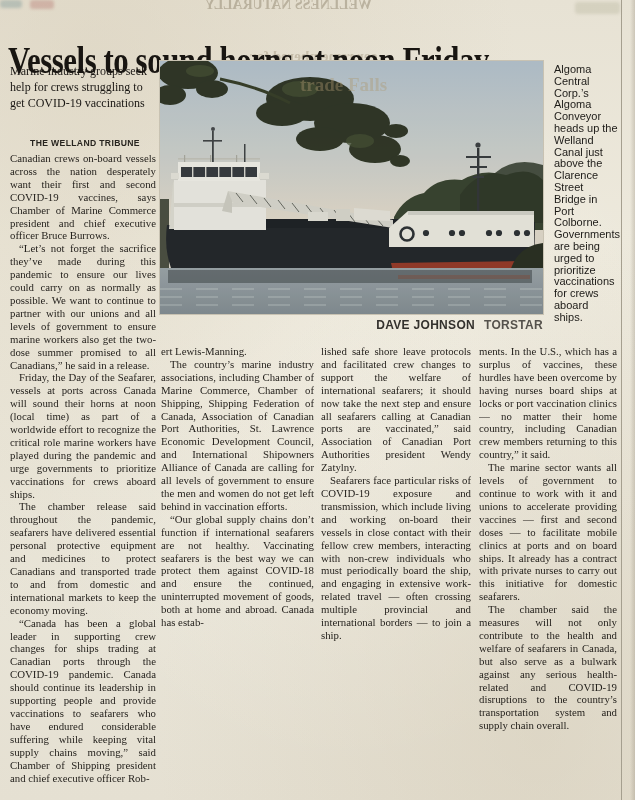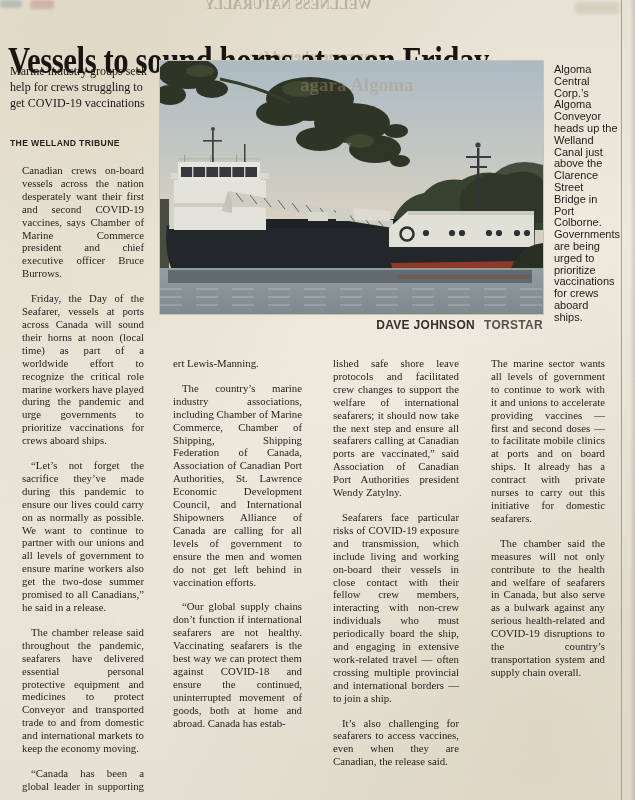--- a/index.html
+++ b/index.html
@@ -19,25 +19,25 @@
          transform:scaleX(-1);filter:blur(.4px);font-family:"Liberation Serif",serif;}
   .smudge{border-radius:3px;filter:blur(1.5px);}
   
   #headline{top:14px;left:8px;width:620px;font-size:37.5px;font-weight:bold;
             letter-spacing:-.5px;white-space:nowrap;transform:scaleX(.82);
             transform-origin:left top;color:#181511;}
   
   #subhead{top:63px;left:10px;width:150px;font-size:12px;line-height:16px;
            color:#191613;}
   #byline{top:138px;left:10px;width:150px;font-family:"Liberation Sans",sans-serif;
-          font-size:8.6px;font-weight:bold;letter-spacing:.35px;color:#27241f;}
+          font-size:8.6px;font-weight:bold;letter-spacing:.35px;color:#27241f;text-align:center;}
   
   .col{font-size:10.8px;line-height:12.9px;text-align:justify;overflow:hidden;
        color:#211e1a;hyphens:auto;-webkit-hyphens:auto;}
-  .col p{margin:12px;text-indent:9px;}
+  .col p{margin:0;text-indent:9px;}
   .col p:first-child{text-indent:0;}
   #col1{top:152px;left:10px;width:146px;height:643px;}
   #col2{top:345px;left:161px;width:153px;height:452px;}
   #col3{top:345px;left:321px;width:150px;height:452px;font-family:Liberation Serif, serif;}
   #col4{top:345px;left:479px;width:138px;height:452px;}
   
   #photo{top:61px;left:160px;width:383px;height:253px;outline:1px solid #c8c2b2;
          overflow:hidden;background:#c3c8c6;}
   #photo svg{display:block;}
   #photo-ghost{top:74px;left:300px;font-size:19px;transform:none;
@@ -66,36 +66,36 @@
   <div class="abs smudge" style="top:2px;left:575px;width:45px;height:12px;background:rgba(150,150,120,.22);"></div>
 
   <h1 class="abs" id="headline">Vessels to sound horns at noon Friday</h1>
 
   <div class="abs" id="subhead">Marine industry groups seek help for crews struggling to get COVID-19 vaccinations</div>
 
   <div class="abs" id="byline">THE WELLAND TRIBUNE</div>
 
   <div class="abs col" id="col1">
       <p>Canadian crews on-board vessels across the nation desperately want their first and second COVID-19 vaccines, says Chamber of Marine Commerce president and chief executive officer Bruce Burrows.</p>
+      <p>“Let’s not forget the sacrifice they’ve made during this pandemic to ensure our lives could carry on as normally as possible. We want to continue to partner with our unions and all levels of government to ensure marine workers also get the two-dose summer promised to all Canadians,” he said in a release.</p>
       <p>Friday, the Day of the Seafarer, vessels at ports across Canada will sound their horns at noon (local time) as part of a worldwide effort to recognize the critical role marine workers have played during the pandemic and urge governments to prioritize vaccinations for crews aboard ships.</p>
-      <p>“Let’s not forget the sacrifice they’ve made during this pandemic to ensure our lives could carry on as normally as possible. We want to continue to partner with our unions and all levels of government to ensure marine workers also get the two-dose summer promised to all Canadians,” he said in a release.</p>
-      <p>The chamber release said throughout the pandemic, seafarers have delivered essential personal protective equipment and medicines to protect Conveyor and transported trade to and from domestic and international markets to keep the economy moving.</p>
+      <p>The chamber release said throughout the pandemic, seafarers have delivered essential personal protective equipment and medicines to protect Canadians and transported trade to and from domestic and international markets to keep the economy moving.</p>
       <p>“Canada has been a global leader in supporting crew changes for ships trading at Canadian ports through the COVID-19 pandemic. Canada should continue its leadership in supporting people and provide vaccinations to seafarers who have endured considerable suffering while keeping vital supply chains moving,” said Chamber of Shipping president and chief executive officer Rob-</p>
     </div>
   <div class="abs col" id="col2">
       <p>ert Lewis-Manning.</p>
       <p>The country’s marine industry associations, including Chamber of Marine Commerce, Chamber of Shipping, Shipping Federation of Canada, Association of Canadian Port Authorities, St. Lawrence Economic Development Council, and International Shipowners Alliance of Canada are calling for all levels of government to ensure the men and women do not get left behind in vaccination efforts.</p>
       <p>“Our global supply chains don’t function if international seafarers are not healthy. Vaccinating seafarers is the best way we can protect them against COVID-18 and ensure the continued, uninterrupted movement of goods, both at home and abroad. Canada has estab-</p>
     </div>
   <div class="abs col" id="col3">
       <p>lished safe shore leave protocols and facilitated crew changes to support the welfare of international seafarers; it should now take the next step and ensure all seafarers calling at Canadian ports are vaccinated,” said Association of Canadian Port Authorities president Wendy Zatylny.</p>
       <p>Seafarers face particular risks of COVID-19 exposure and transmission, which include living and working on-board their vessels in close contact with their fellow crew members, interacting with non-crew individuals who must periodically board the ship, and engaging in extensive work-related travel — often crossing multiple provincial and international borders — to join a ship.</p>
-      <p>It’s also challenging for seafarers to access vaccines, even when they are Canadian, the release said.</p>
     </div>
   <div class="abs col" id="col4">
+      <p>ments. In the U.S., which has a surplus of vaccines, these hurdles have been overcome by having nurses board ships at locks or port vaccination clinics — no matter their home country, including Canadian crew members returning to this country,” it said.</p>
       <p>The marine sector wants all levels of government to continue to work with it and unions to accelerate providing vaccines — first and second doses — to facilitate mobile clinics at ports and on board ships. It already has a contract with private nurses to carry out this initiative for domestic seafarers.</p>
       <p>The chamber said the measures will not only contribute to the health and welfare of seafarers in Canada, but also serve as a bulwark against any serious health-related and COVID-19 disruptions to the country’s transportation system and supply chain overall.</p>
     </div>
 
   <div class="abs" id="photo">
     <svg width="383" height="253" viewBox="0 0 383 253">
       <defs>
         <linearGradient id="sky" x1="0" y1="0" x2="0" y2="1">
           <stop offset="0" stop-color="#aabac6"></stop>
           <stop offset=".45" stop-color="#c3c8c5"></stop>
@@ -190,21 +190,21 @@
       <path d="M60 18 Q100 26 130 42" stroke="#2a331f" stroke-width="3" fill="none"></path>
       <g fill="#39452a" opacity=".75">
         <ellipse cx="140" cy="28" rx="18" ry="8"></ellipse>
         <ellipse cx="200" cy="80" rx="14" ry="7"></ellipse>
         <ellipse cx="40" cy="10" rx="14" ry="6"></ellipse>
       </g>
 
       <rect x="0" y="0" width="383" height="253" fill="#d8c9a8" opacity=".07"></rect>
     </svg>
   </div>
-  <div class="abs ghost" id="photo-ghost">agara Algoma</div>
+  <div class="abs ghost" id="photo-ghost">trade Falls</div>
 
   <div class="abs" id="credit">
     <span>DAVE JOHNSON</span><span class="agency">TORSTAR</span>
   </div>
 
   <div class="abs" id="caption">Algoma Central Corp.’s Algoma Conveyor heads up the Welland Canal just above the Clarence Street Bridge in Port Colborne. Governments are being urged to prioritize vaccinations for crews aboard ships.</div>
 
   <div class="abs" id="rule-right"></div>
   <div class="abs" id="edge-right"></div>
 

